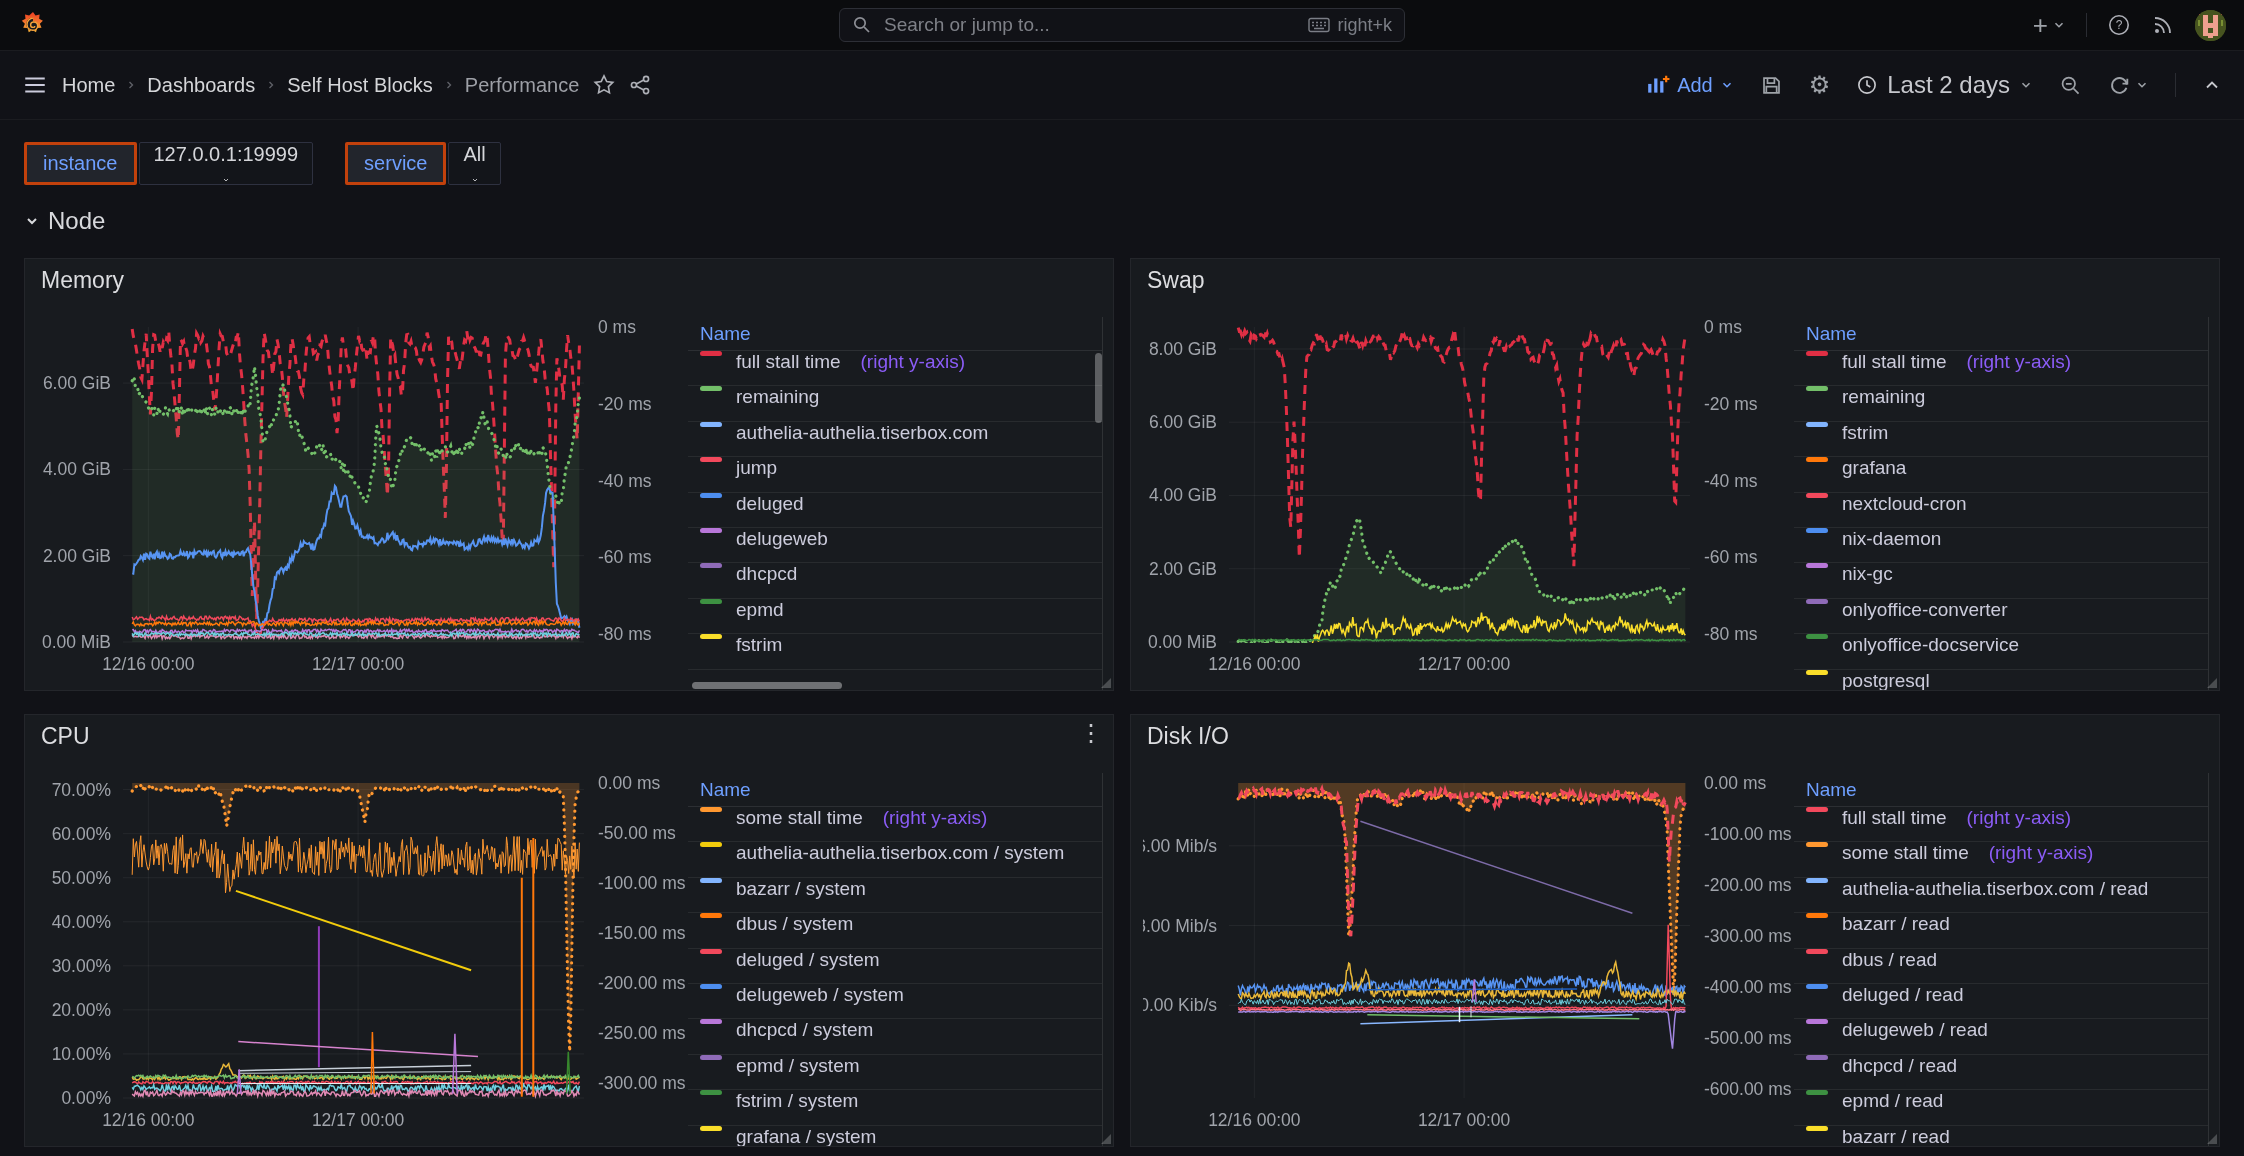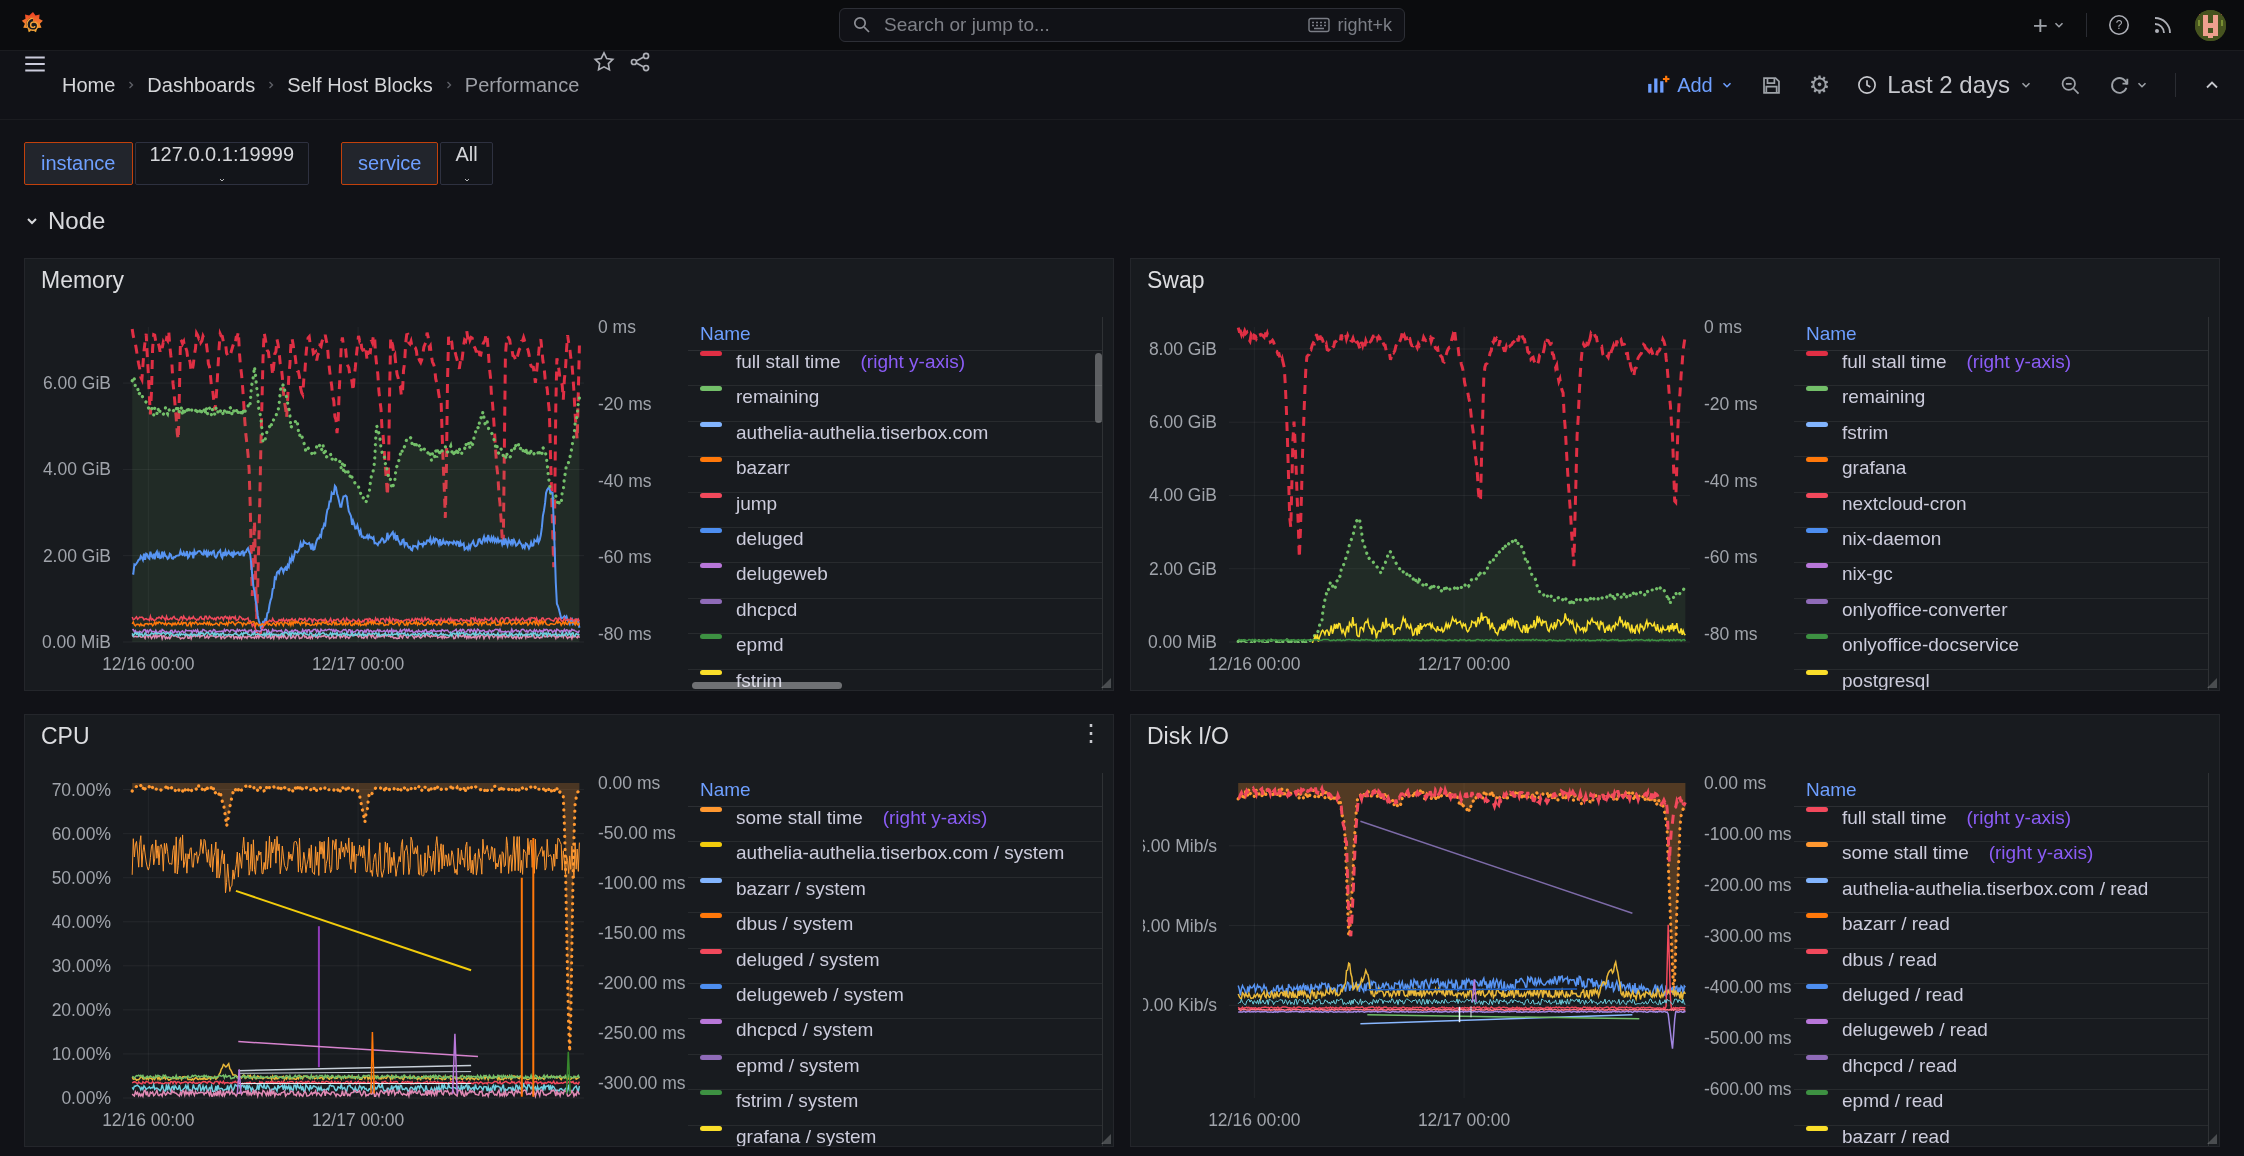--- a/index.html
+++ b/index.html
@@ -14,34 +14,34 @@
     background:#111217;border:1px solid #2d2f36;border-radius:6px;display:flex;align-items:center;padding:0 12px;gap:10px;}
   .searchbox input{flex:1;background:transparent;border:none;outline:none;color:#c7c8cd;font-size:19px;
     font-family:inherit;}
   .searchbox input::placeholder{color:#7e8087;}
   .shortcut{display:flex;align-items:center;gap:7px;color:#7b7e86;font-size:18px;white-space:nowrap;}
   .nav-right{margin-left:auto;display:flex;align-items:center;gap:20px;}
   .icon-btn{display:flex;align-items:center;gap:4px;color:#aeb0b7;cursor:pointer;}
   .vdiv{width:1px;height:24px;background:#2a2c32;}
   .avatar{width:31px;height:31px;border-radius:50%;overflow:hidden;background:#47541f;}
   
-  .toolbar{height:69px;background:#111217;border-bottom:1px solid #1b1c20;display:flex;
+  .toolbar{height:69px;background:#111217;border-bottom:1px solid #1b1c20;display:flex;align-items:center;
     padding:0 22px;gap:14px;}
   .bc{display:flex;align-items:center;gap:10px;font-size:20px;}
   .bc-item{color:#d5d6d9;cursor:pointer;white-space:nowrap;}
   .bc-item.current{color:#9d9fa6;cursor:default;}
   .tool-right{margin-left:auto;display:flex;align-items:center;gap:26px;}
   .add-btn{display:flex;align-items:center;gap:7px;color:#6e9fff;font-size:20px;font-weight:500;cursor:pointer;}
   .time-btn{display:flex;align-items:center;gap:9px;color:#c7c8cd;font-size:24px;cursor:pointer;white-space:nowrap;}
   .glyph{font-size:22px;color:#9ea2a8;line-height:1;}
   
   .filters{position:absolute;left:24px;top:142px;display:flex;align-items:center;gap:10px;}
   .f-group{display:flex;align-items:center;gap:2px;margin-right:22px;}
   .f-label{height:43px;display:flex;align-items:center;padding:0 16px;background:#22252c;
-    border:1px solid #c2410c;border-radius:2px;color:#6e9fff;font-size:20px;cursor:pointer;}
+    border:3px solid #c2410c;border-radius:2px;color:#6e9fff;font-size:20px;cursor:pointer;}
   .f-value{height:43px;display:flex;align-items:center;gap:10px;padding:0 14px;background:#13151a;
     border:1px solid #2e3140;border-radius:2px;color:#d5d6da;font-size:20px;cursor:pointer;flex-direction:column;}
   
   .section-head{position:absolute;left:24px;top:207px;display:flex;align-items:center;gap:8px;cursor:pointer;}
   .section-head .t{font-size:24px;font-weight:500;color:#d8d9dd;}
   
   #grid{position:absolute;left:24px;top:258px;display:grid;grid-template-columns:1090px 1090px;
     grid-template-rows:433px 433px;gap:23px 16px;}
   .panel{position:relative;background:#181b1f;border:1px solid #24262b;border-radius:0;overflow:hidden;}
   .panel-header{height:42px;display:flex;align-items:center;padding:0 16px;}
@@ -296,24 +296,20 @@
               <span class="leg-name">full stall time</span>
               <span class="leg-suffix">(right y-axis)</span>
             </div>
             <div class="leg-row">
               <span class="leg-marker" style="background: rgb(115, 191, 105);"></span>
               <span class="leg-name">remaining</span>
             </div>
             <div class="leg-row">
               <span class="leg-marker" style="background: rgb(130, 181, 255);"></span>
               <span class="leg-name">authelia-authelia.tiserbox.com</span>
-            </div>
-            <div class="leg-row">
-              <span class="leg-marker" style="background: rgb(255, 120, 10);"></span>
-              <span class="leg-name">bazarr</span>
             </div>
             <div class="leg-row">
               <span class="leg-marker" style="background: rgb(242, 73, 92);"></span>
               <span class="leg-name">jump</span>
             </div>
             <div class="leg-row">
               <span class="leg-marker" style="background: rgb(77, 142, 240);"></span>
               <span class="leg-name">deluged</span>
             </div>
             <div class="leg-row">

